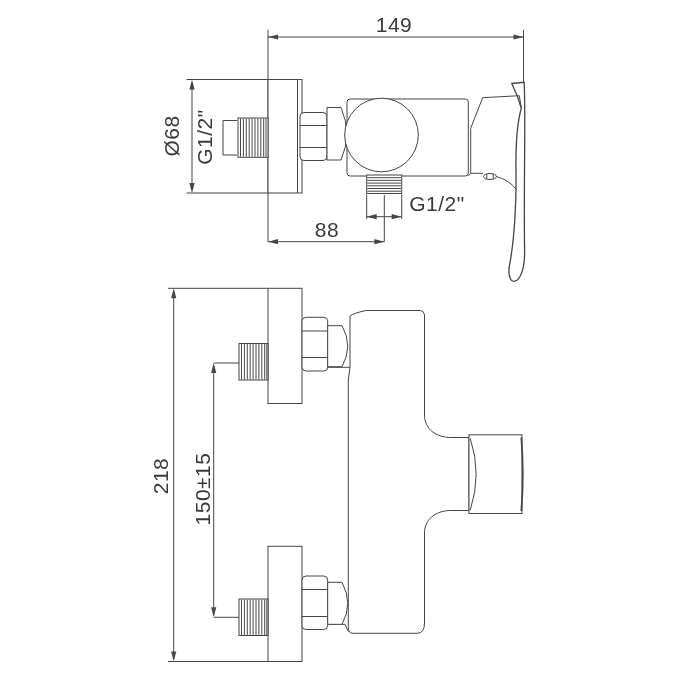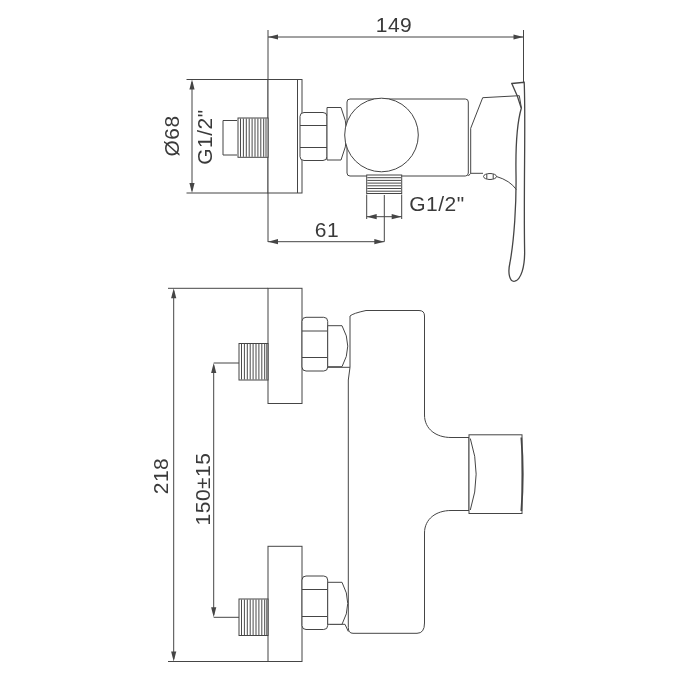--- a/index.html
+++ b/index.html
@@ -141,21 +141,21 @@
     </g>
   </g>
 </svg>
 
 <div class="dim-label" style="left:394px;top:24px;">149</div>
 
 <div class="dim-label rot" style="left:171px;top:136px;">Ø68</div>
 
 <div class="dim-label rot" style="left:204px;top:137px;">G1/2"</div>
 
-<div class="dim-label" style="left:327px;top:229px;">61</div>
+<div class="dim-label" style="left:327px;top:229px;">88</div>
 
 <div class="dim-label" style="left:437px;top:203px;">G1/2"</div>
 
 <div class="dim-label rot" style="left:160px;top:476px;">218</div>
 
 <div class="dim-label rot" style="left:202px;top:489px;">150±15</div>
 
 </div>
 
 </body></html>

